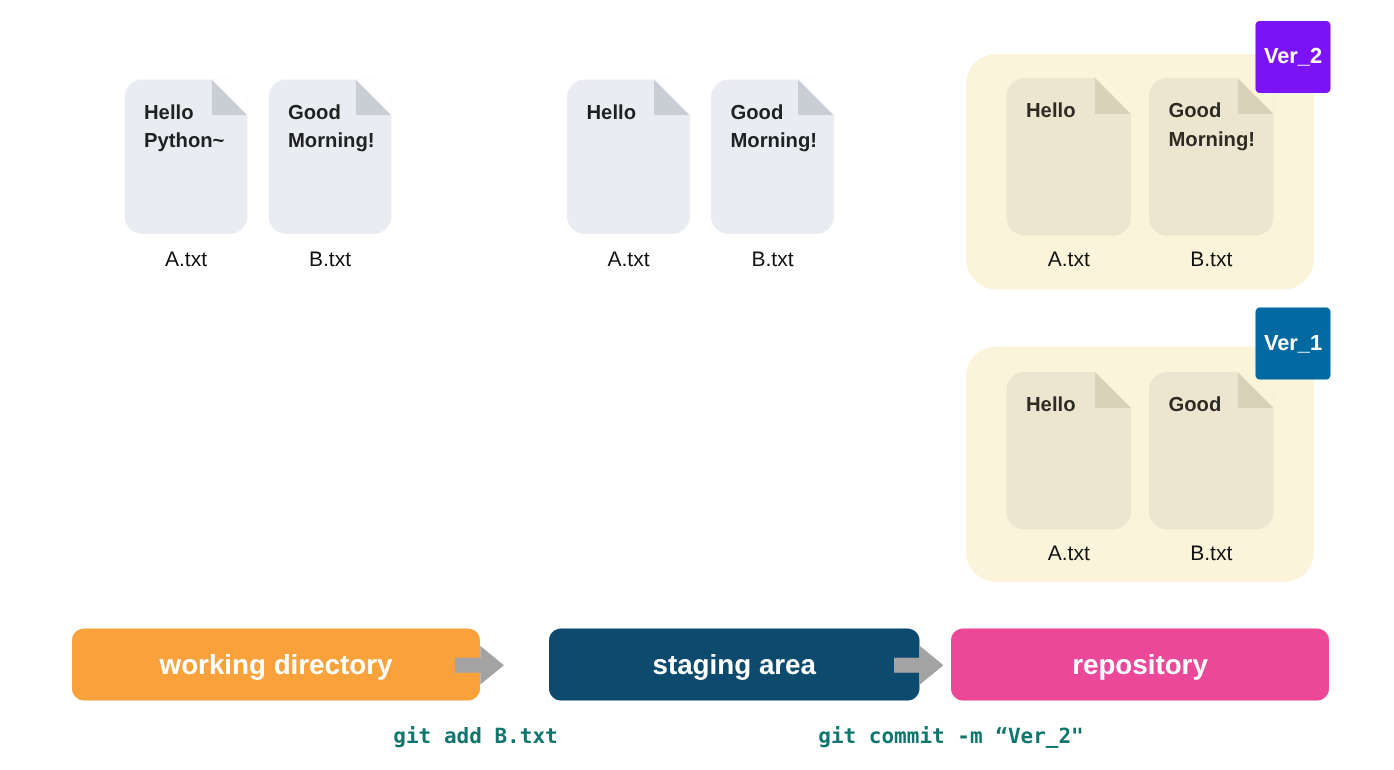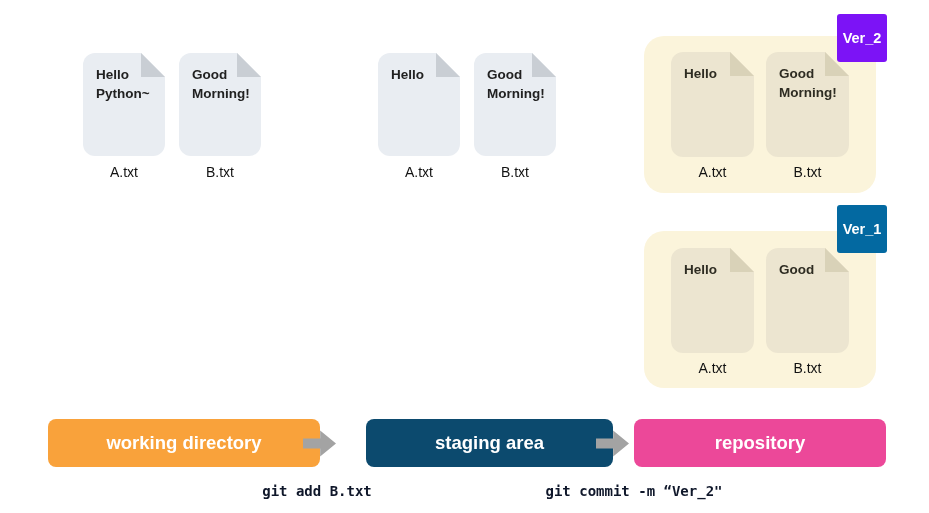--- a/index.html
+++ b/index.html
@@ -69,21 +69,21 @@
     position:absolute; top:428px; width:33px; height:31px; background:#a3a3a3;
     clip-path:polygon(0 34%, 52% 34%, 52% 8%, 100% 50%, 52% 92%, 52% 66%, 0 66%);
   }
   .arrow-1 { left:303px; }
   .arrow-2 { left:596px; }
 
   
   .cmd {
     position:absolute; top:483px; transform:translateX(-50%);
     font-family:"DejaVu Sans Mono", monospace;
-    font-size:14px; font-weight:700; color:#0f172a; white-space:nowrap;
+    font-size:14px; font-weight:700; color:#0f766e; white-space:nowrap;
   }
   .cmd-1 { left:317px; }
   .cmd-2 { left:634px; }
 </style>
 </head>
 <body>
 
 <div class="file-unit unit-gray" style="left:83px; top:53px">
   <div class="doc">
     <div class="doc-text">Hello

